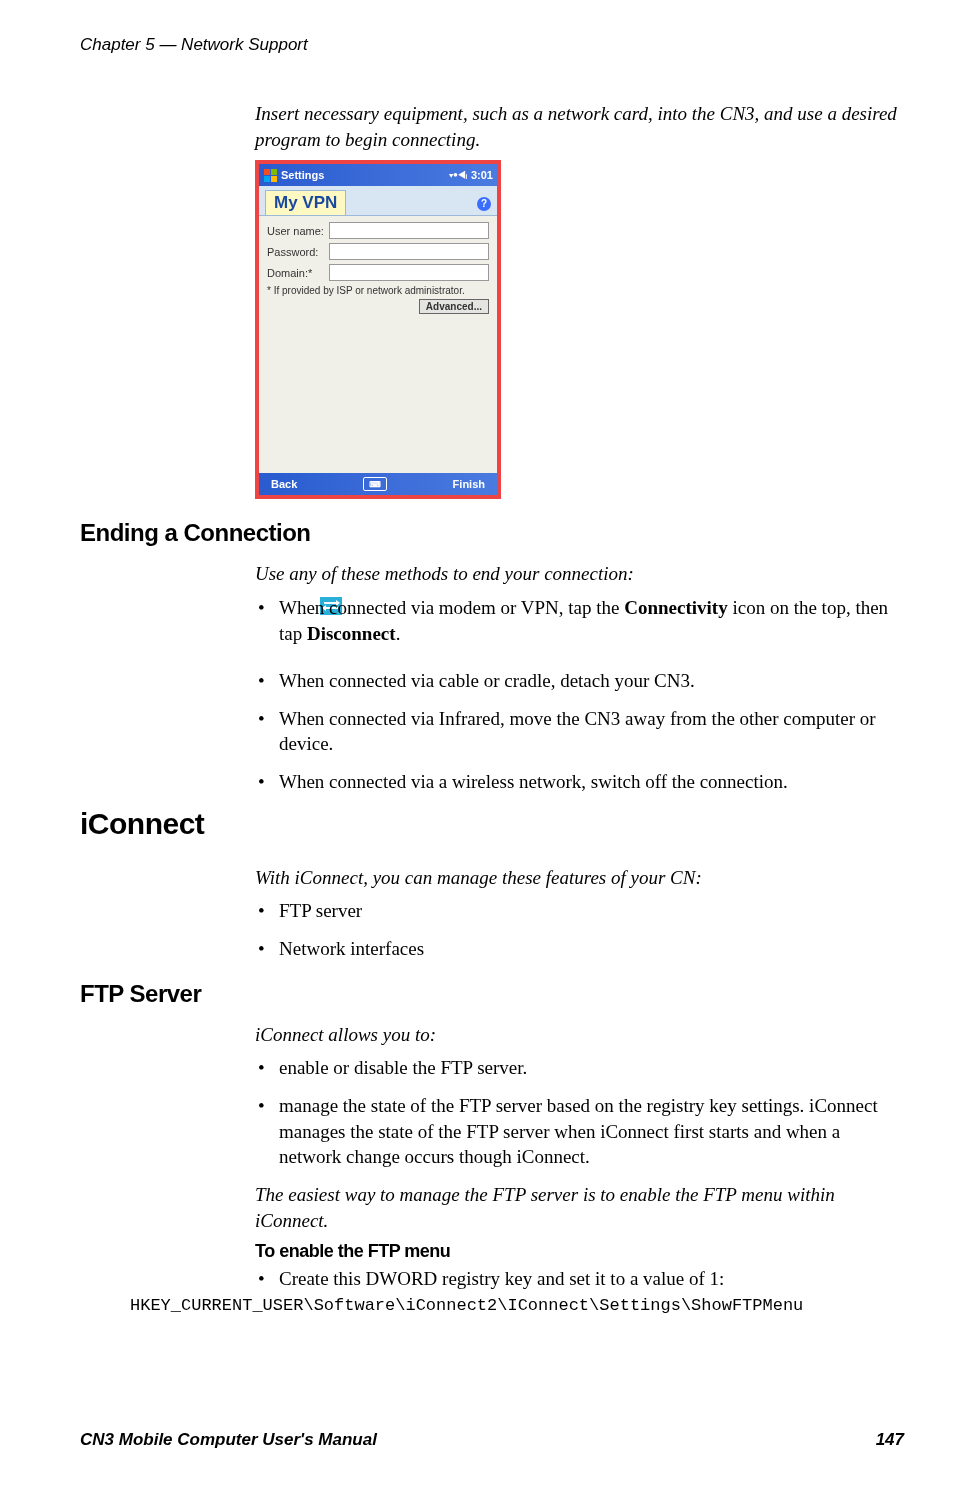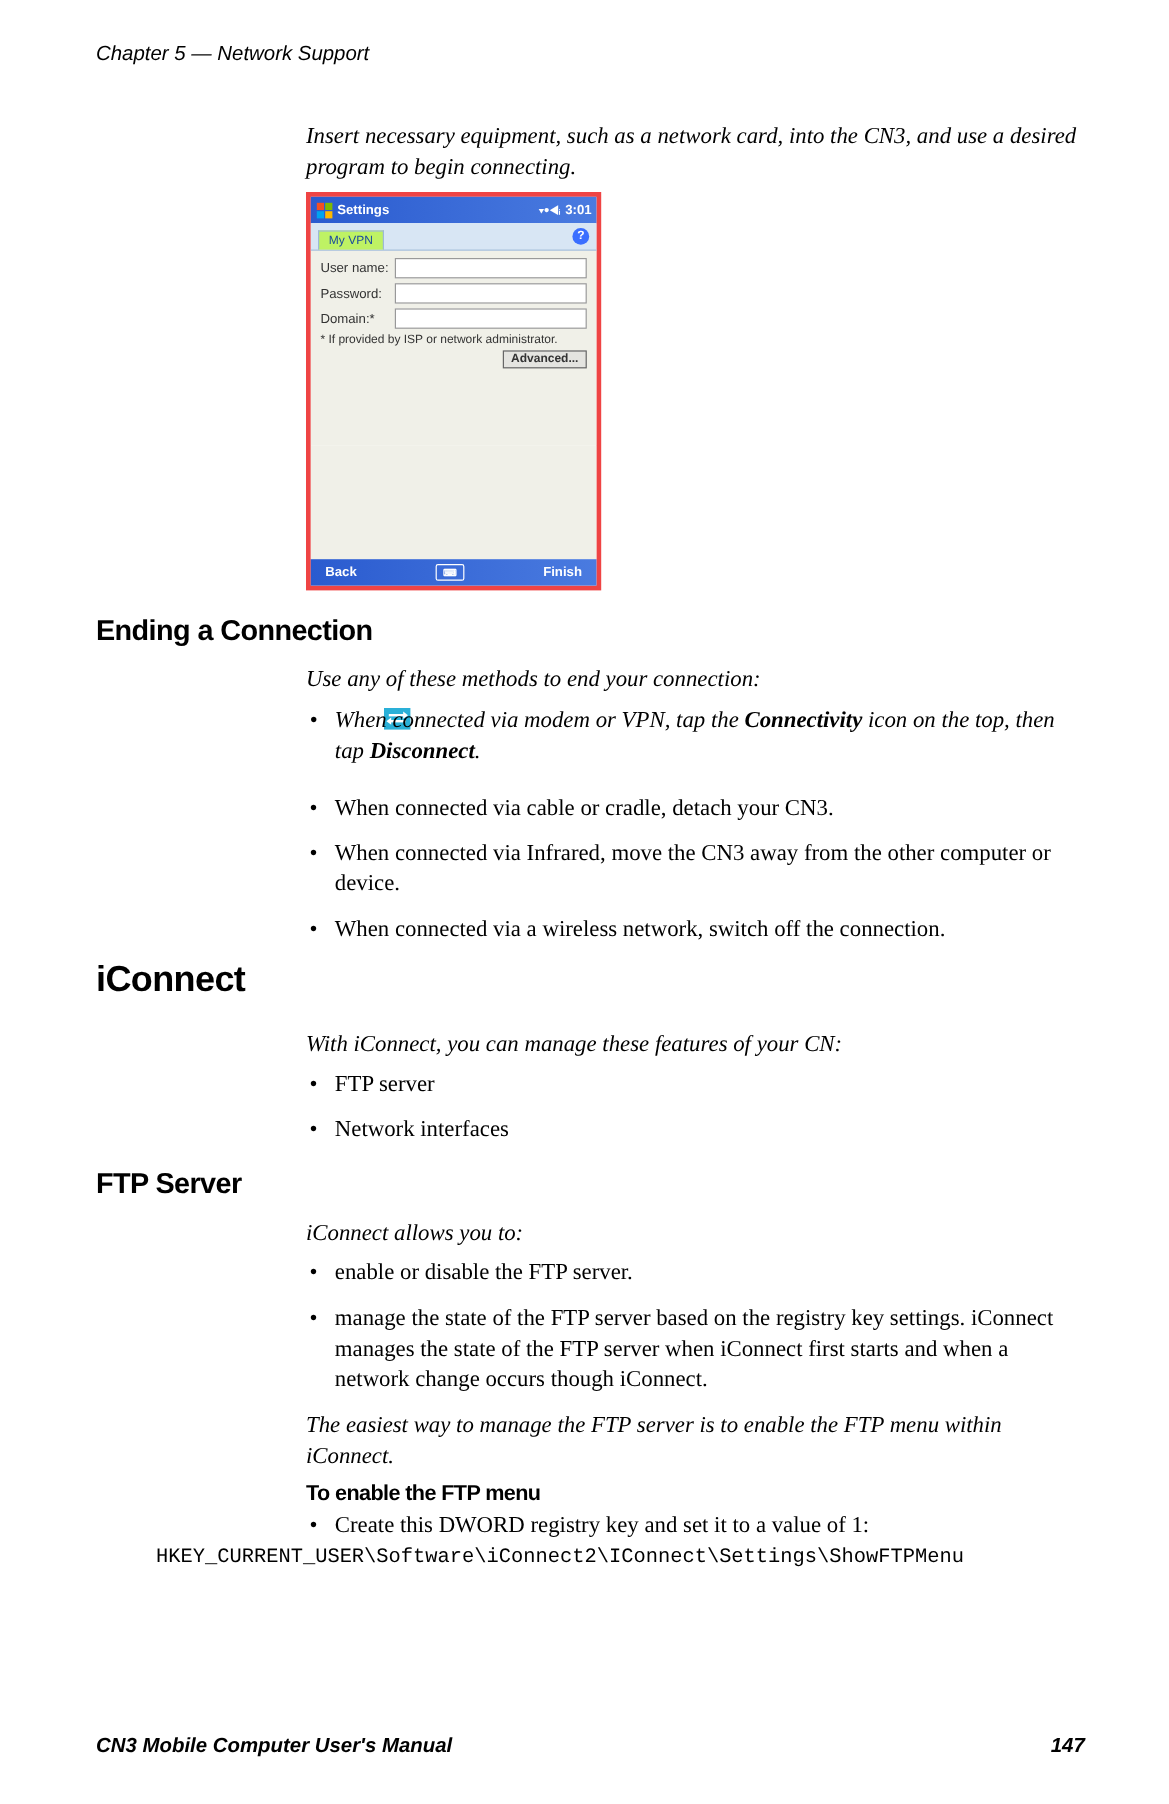--- a/index.html
+++ b/index.html
@@ -65,25 +65,25 @@
     .ss-winflag .y { background:#ffb900; }
     .ss-title-spacer { flex: 1; }
     .ss-tabbar {
       background: #d8e6f4;
       border-bottom: 1px solid #9db9d8;
       padding: 4px 6px 0 6px;
       display: flex;
       align-items: flex-end;
     }
     .ss-tab {
-      background: #bef264;
+      background: #fef9c3;
       border: 1px solid #9db9d8;
       border-bottom: none;
-      font-size: 10px;
-      font-weight: normal;
+      font-size: 17px;
+      font-weight: bold;
       color: #1a4a9e;
       padding: 2px 8px;
     }
     .ss-help {
       margin-left: auto;
       width: 14px; height: 14px;
       border-radius: 50%;
       background: #3a6eff;
       color: #fff;
       font-size: 10px;
@@ -217,21 +217,21 @@
     .conn-arrow-l { border-right: 4px solid #fff; left: 2px; top: 8px; }
     .mono {
       font-family: 'Courier New', monospace;
       font-size: 17px;
       margin-left: 50px;
       margin-top: 4px;
       white-space: nowrap;
     }
     .footer {
       position: absolute;
-      bottom: 38px;
+      bottom: 53px;
       left: 80px;
       right: 70px;
       display: flex;
       justify-content: space-between;
       font-family: Arial, sans-serif;
       font-weight: bold;
       font-style: italic;
       font-size: 17px;
       margin-top: 32px;
     }
@@ -284,21 +284,21 @@
     <div class="ss-bottombar">
       <span>Back</span>
       <span class="ss-kb">⌨</span>
       <span>Finish</span>
     </div>
   </div>
 
   <div class="heading1">Ending a Connection</div>
   <div class="body-text">Use any of these methods to end your connection:</div>
 
-  <div style="position:relative;font-style:italic;">
+  <div style="position:relative;">
     <span class="icon-margin">
       <span class="conn-icon"><span class="conn-arrow-r"></span><span class="conn-arrow-l"></span></span>
     </span>
     <ul class="bullets">
       <li>
         <span>When connected via modem or VPN, tap the </span><span class="bold">Connectivity</span><span> icon on the top, then tap </span><span class="bold">Disconnect</span><span>.</span>
       </li>
     </ul>
   </div>
   <div style="height:10px;"></div>

